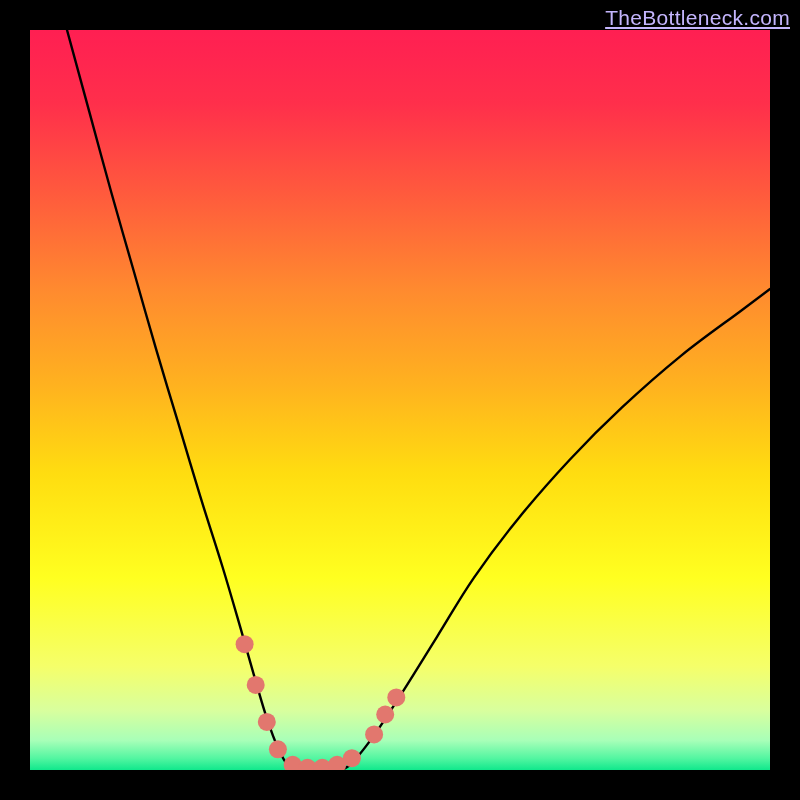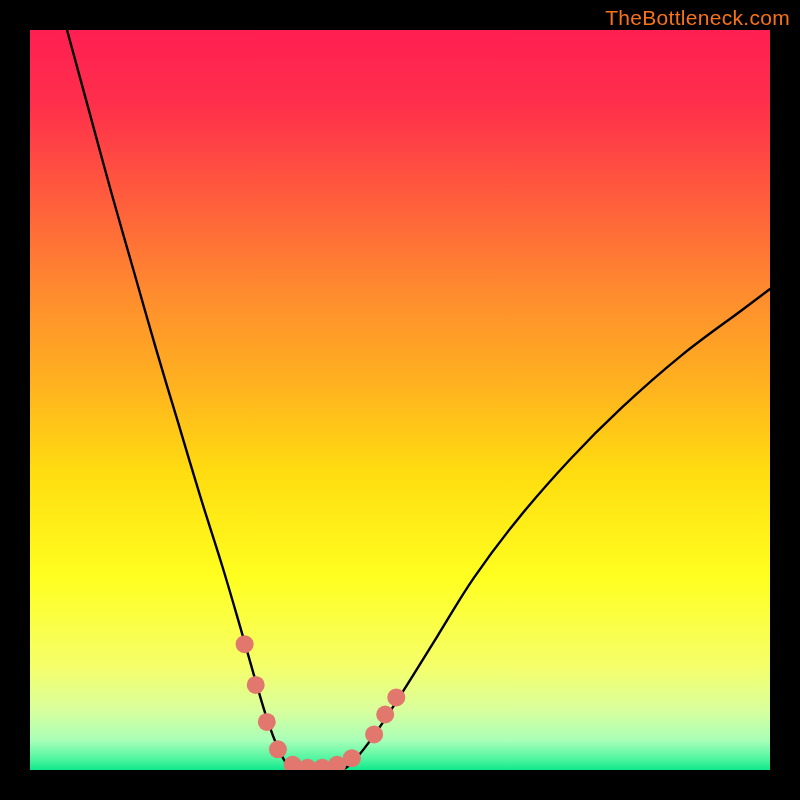--- a/index.html
+++ b/index.html
@@ -38,24 +38,25 @@
     position: absolute;
     left: 0;
     top: 0;
     width: 100%;
     height: 100%;
   }
   .watermark {
     position: absolute;
     top: 6px;
     right: 10px;
-    color: #f97316;
+    color: #c4b5fd;
     font-size: 21px;
     letter-spacing: 0.3px;
     font-weight: 500;
+    text-decoration: underline;
   }
 </style>
 </head>
 <body>
 
 <div class="frame">
   <div class="watermark">TheBottleneck.com</div>
 
   <div class="plot-area">
     <svg class="gradient-bg" viewBox="0 0 740 740" preserveAspectRatio="none">

